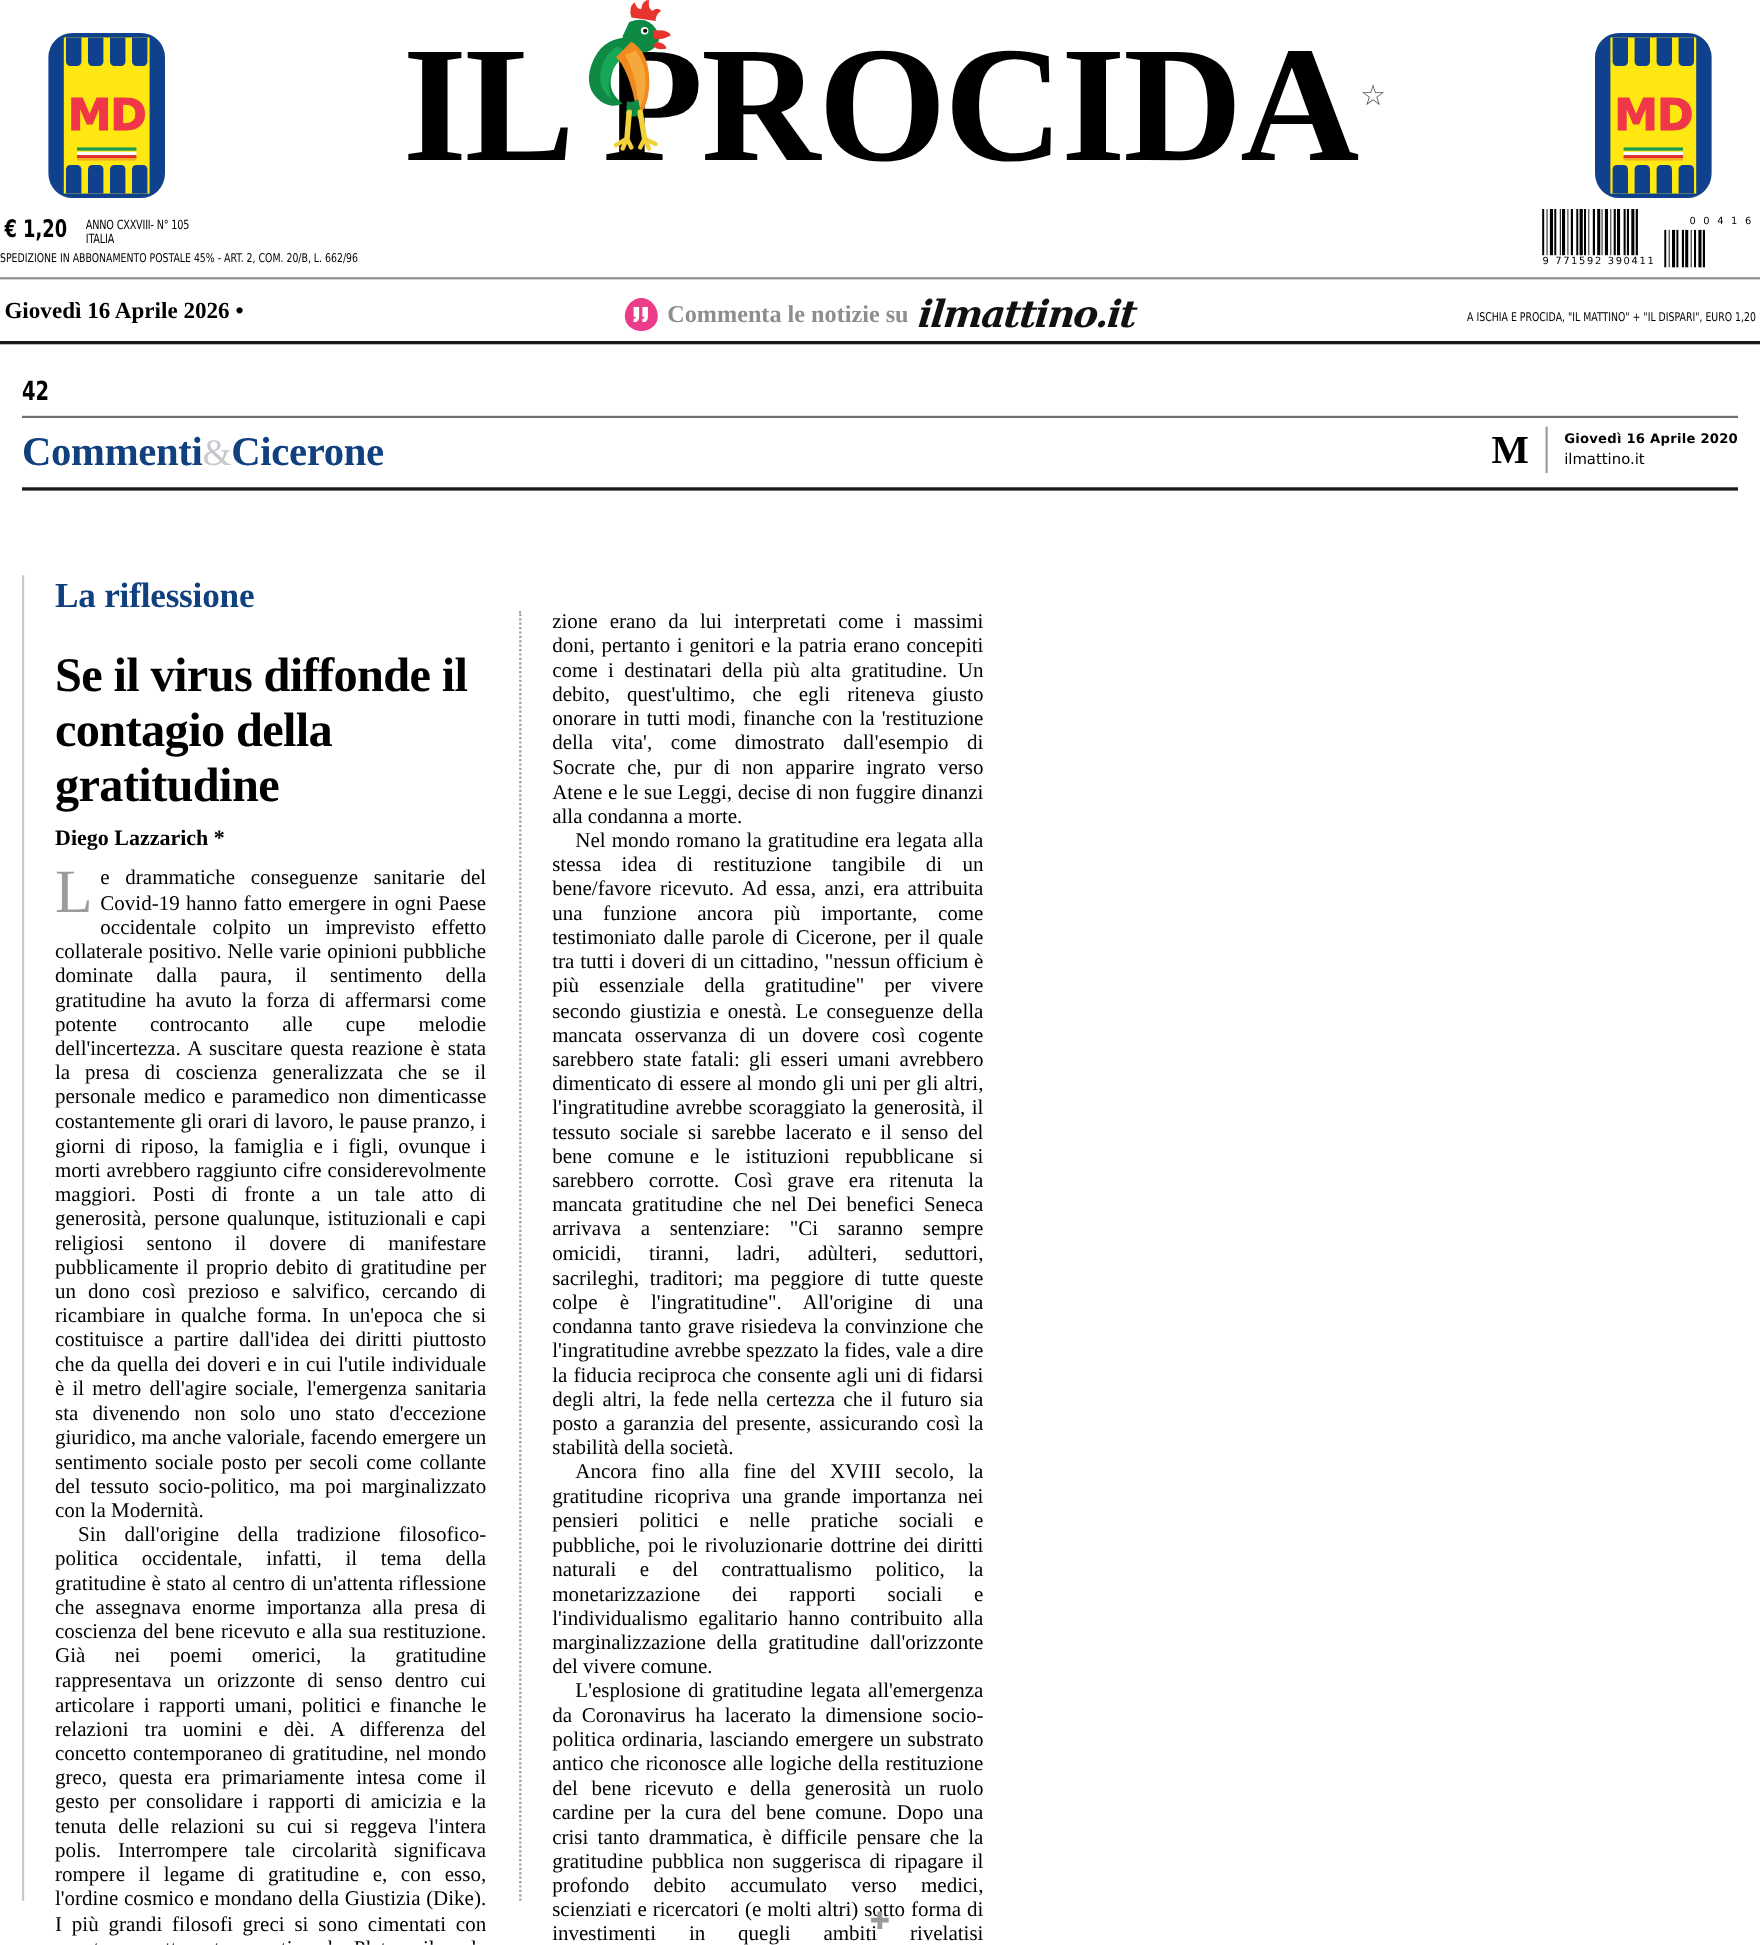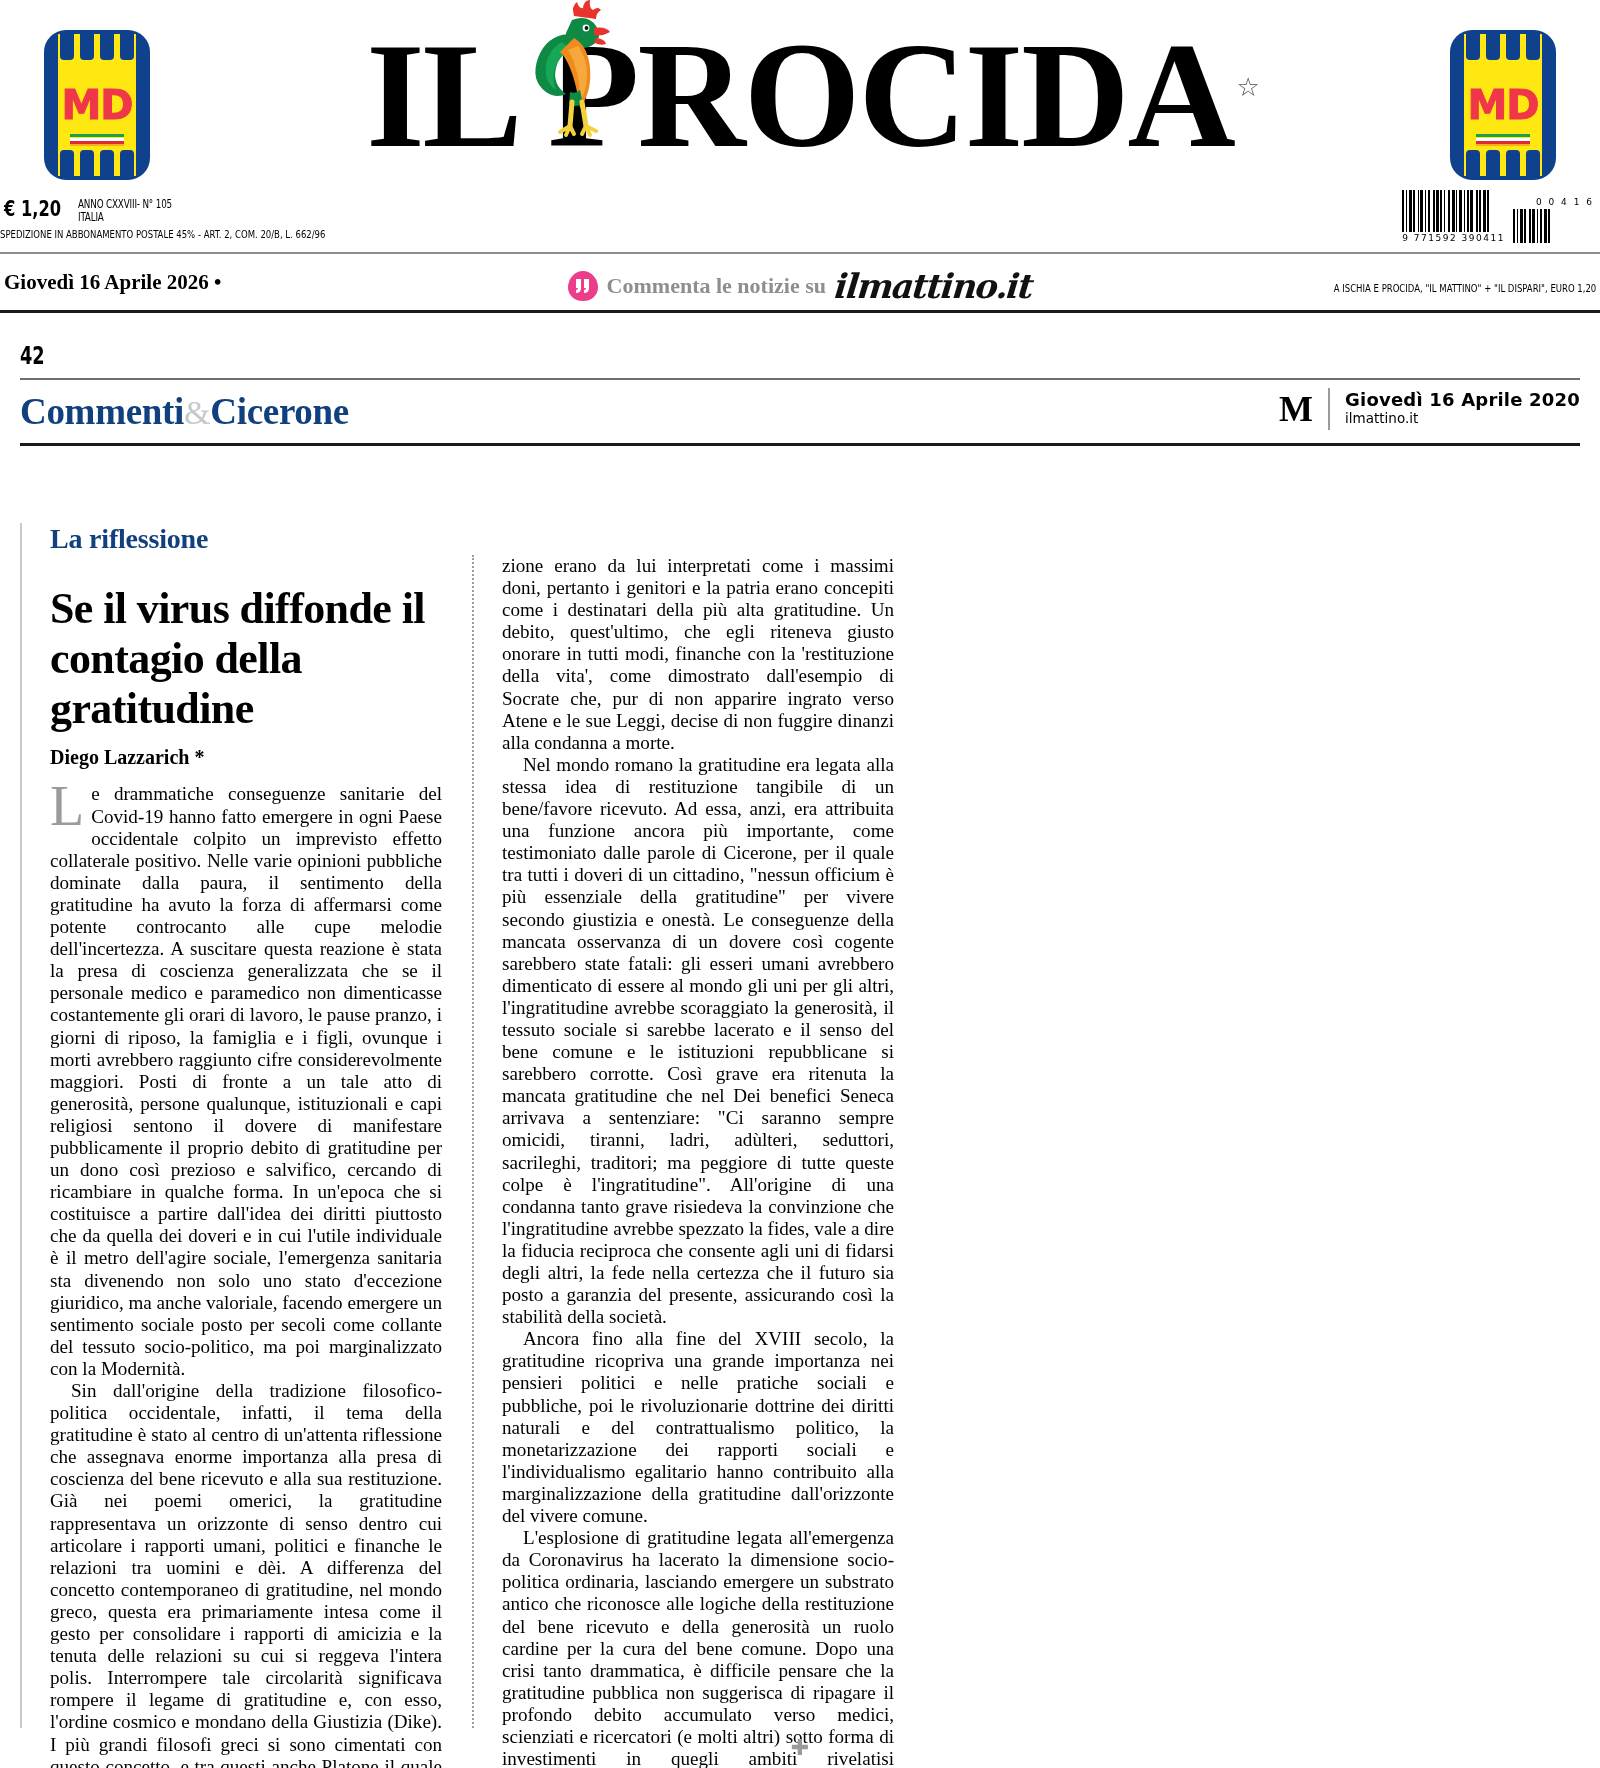--- a/index.html
+++ b/index.html
@@ -160,36 +160,36 @@
   .brandbox {
     position:absolute; right:20px; top:50px;
     display:flex; align-items:center; gap:15px;
   }
   .brand-m {
     font-family:"Liberation Serif", serif; font-weight:bold; font-size:36px; line-height:36px;
   }
   .brand-div { width:2px; height:42px; background:#9a9a9a; }
   .brand-lines { line-height:19px; }
   .brand-date {
-    font-family:"DejaVu Sans", sans-serif; font-weight:bold; font-size:18px; letter-spacing:0.2px;
+    font-family:"DejaVu Sans", sans-serif; font-weight:bold; font-size:12px; letter-spacing:0.2px;
   }
   .brand-url { font-family:"DejaVu Sans", sans-serif; font-size:13.5px; }
   .sect-rule2 { position:absolute; left:20px; right:20px; top:105px; height:3px; background:#1a1a1a; }
 
   
   .article { position:absolute; left:20px; right:20px; top:523px; bottom:40px; }
   .art-grid { display:flex; height:100%; }
   .col {
     width:392px; position:relative;
   }
   .col.left  { padding-left:28px; border-left:2px solid #c9c9c9; }
   .col.right { padding-left:28px; margin-left:30px; border-left:2px dotted #9b9b9b;margin-top:32px; }
 
   .kicker {
-    font-family:"Liberation Serif", serif; font-weight:bold; font-size:28px;
+    font-family:"Liberation Serif", serif; font-weight:bold; font-size:32px;
     color:#11407e; margin-bottom:22px; letter-spacing:-0.2px;
   }
   .headline {
     font-family:"Liberation Serif", serif; font-size:44px; line-height:50px;
     letter-spacing:-0.6px; margin-bottom:12px;
   }
   .byline {
     font-family:"Liberation Serif", serif; font-weight:bold; font-size:20px;
     margin-bottom:14px;
   }

